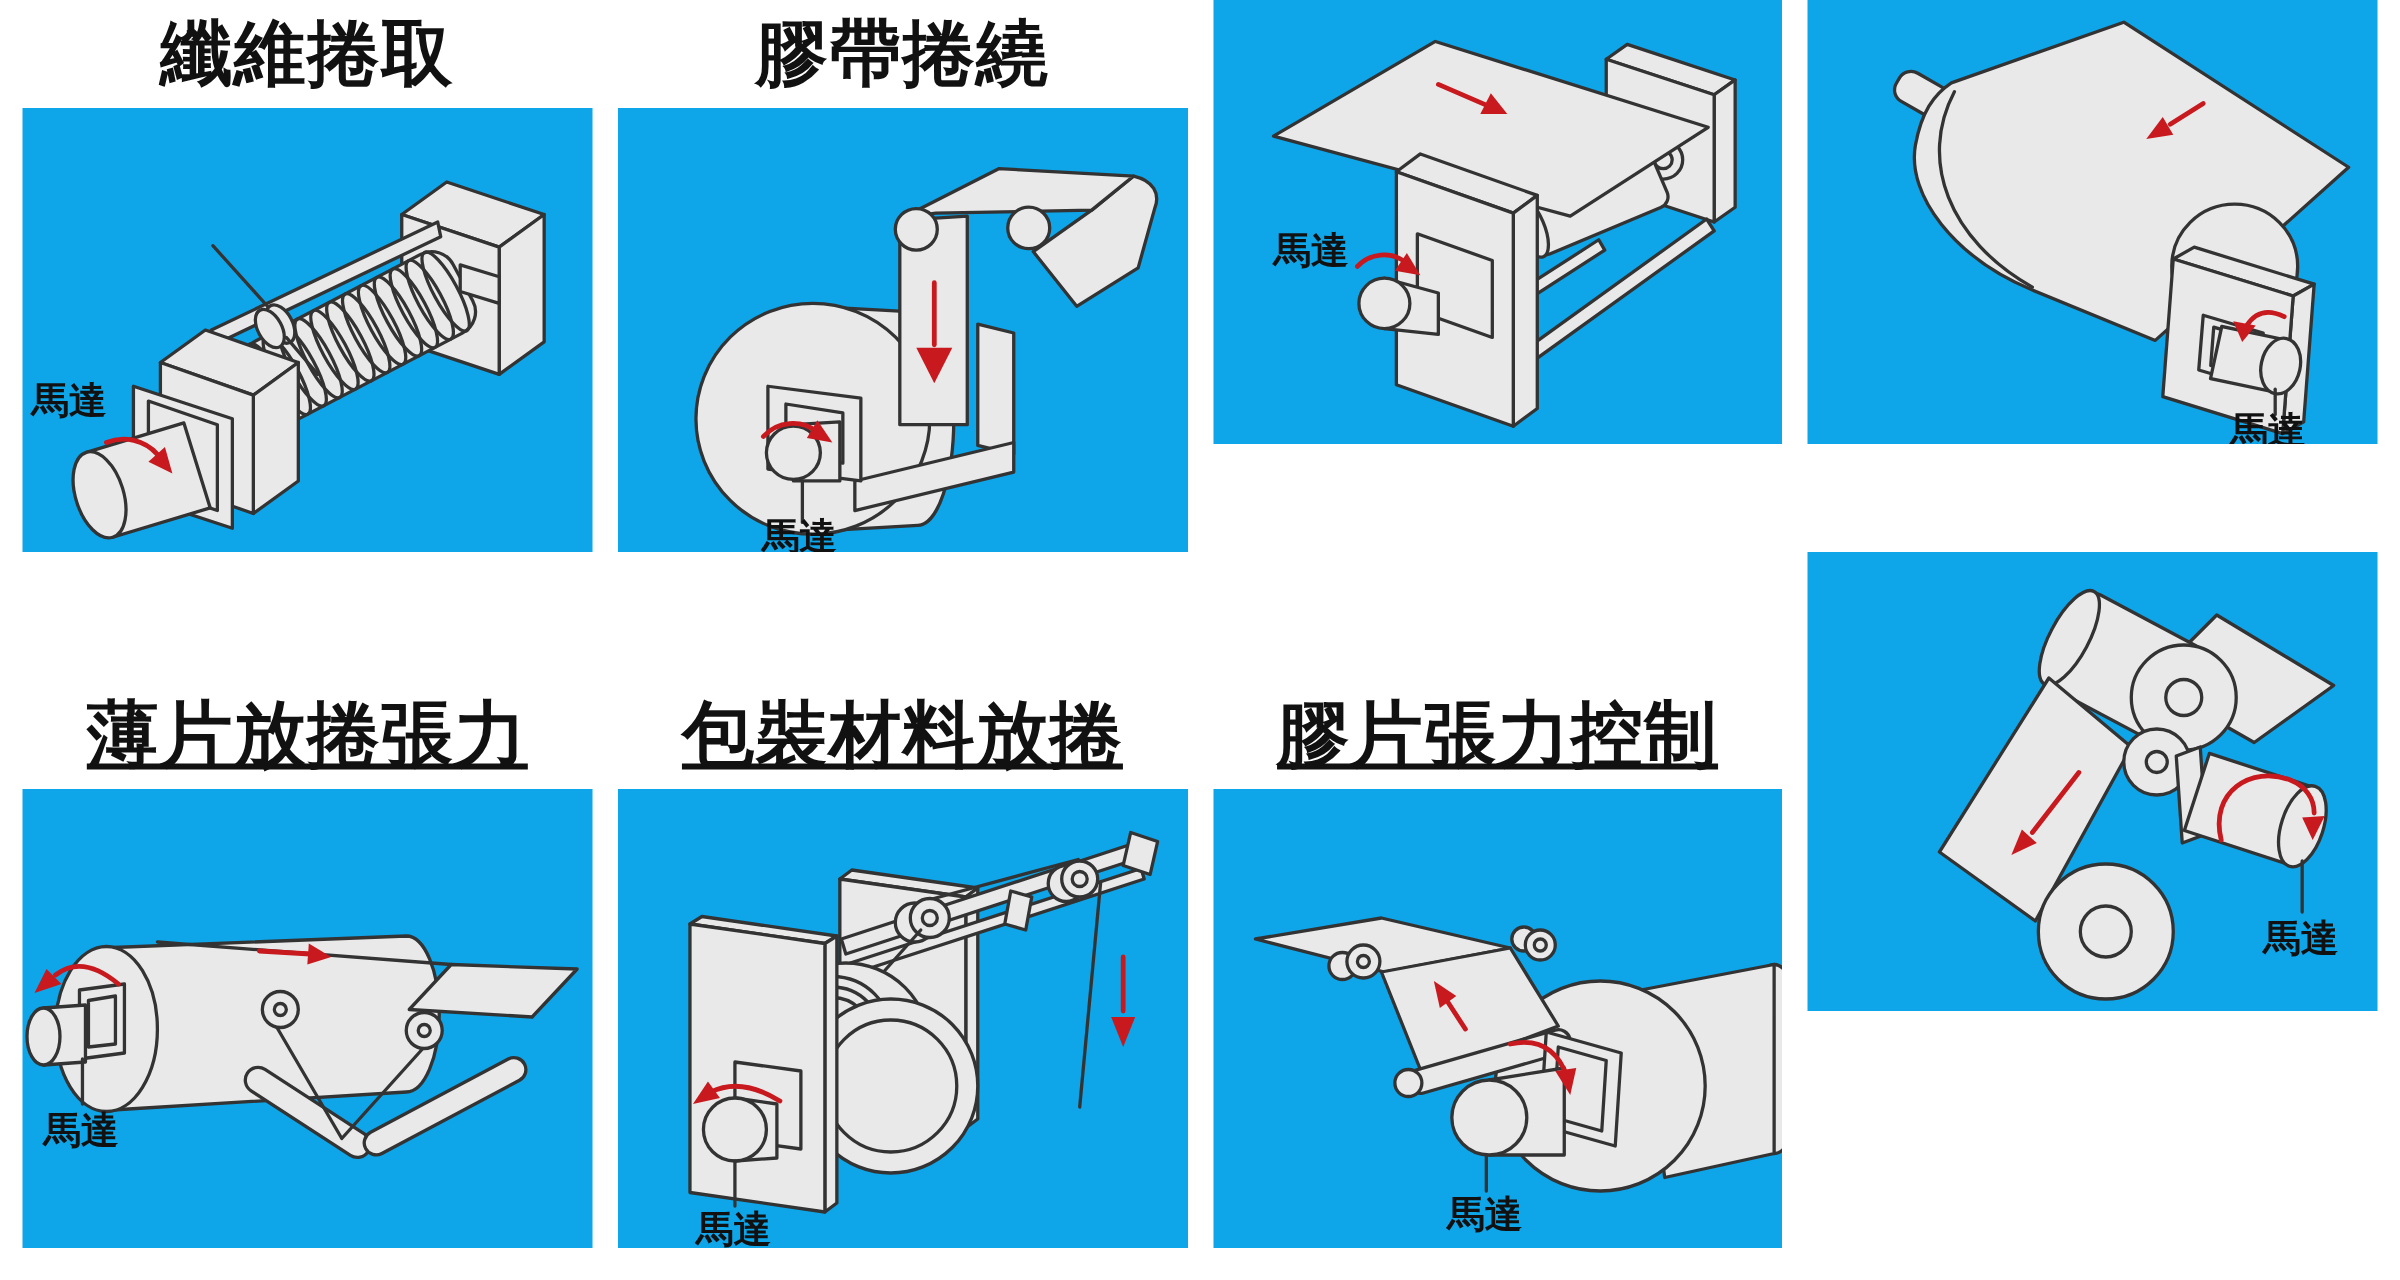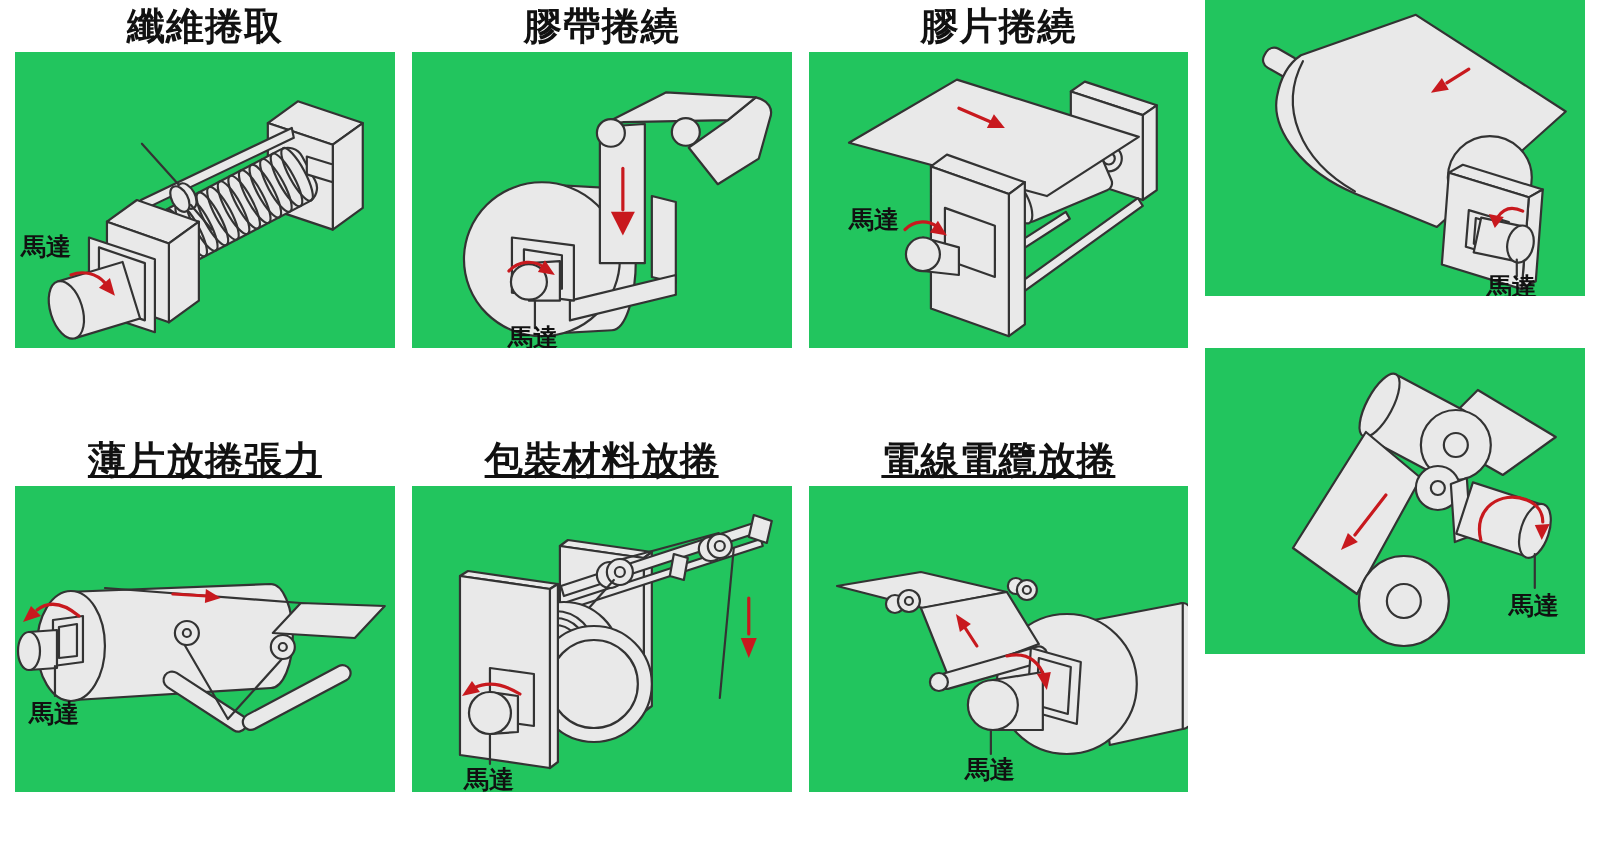--- a/index.html
+++ b/index.html
@@ -1,22 +1,22 @@
 <!DOCTYPE html>
 <html><head>
 <meta charset="utf-8">
 <style>
   html,body{margin:0;padding:0;background:#ffffff;}
   body{width:1600px;height:853px;overflow:hidden;font-family:"Liberation Sans",sans-serif;}
   .grid{display:grid;grid-template-columns:repeat(4,1fr);column-gap:17px;padding:0 15px;}
   .cell{display:flex;flex-direction:column;}
-  .title{height:52px;display:flex;align-items:center;justify-content:center;
-         font-size:38px;font-weight:700;color:#111111;letter-spacing:1px;}
+  .title{height:72px;display:flex;align-items:center;justify-content:center;
+         font-size:48px;font-weight:700;color:#111111;letter-spacing:1px;}
   .row2 .title{margin-top:86px;text-decoration:underline;}
-  .panel{background:#22c55e;height:296px;}
+  .panel{background:#0ea5e9;height:296px;}
   .row2 .panel{height:306px;}
   .panel svg{display:block;width:100%;height:100%;}
   
   .ln{fill:none;stroke:#333333;stroke-width:2.2;stroke-linecap:round;stroke-linejoin:round;}
   .fl{fill:#e9e9e9;stroke:#333333;stroke-width:2.2;stroke-linejoin:round;}
   .red{fill:none;stroke:#c8191e;stroke-width:3.2;stroke-linecap:round;}
   .redf{fill:#c8191e;stroke:none;}
   .lbl{font-family:"Liberation Sans",sans-serif;font-size:25px;font-weight:700;fill:#111111;}
 </style>
 </head>
@@ -107,21 +107,20 @@
           <path class="red" d="M97,222 A26,26 0 0 1 133,219"></path>
           <polygon class="redf" points="143,226 126,223 133,211"></polygon>
         </g>
         <line class="ln" x1="123" y1="252" x2="123" y2="280"></line>
         <text class="lbl" x="96" y="298">馬達</text>
       </svg>
     </div>
   </div>
 
   <div class="cell">
-    <div class="title">膠片捲繞</div>
     <div class="panel">
       <svg viewBox="0 0 380 300" preserveAspectRatio="none">
         <g>
           <path class="fl" d="M262,40 L276,30 L348,54 L334,64 Z"></path>
           <path class="fl" d="M334,64 L348,54 L348,140 L334,150 Z"></path>
           <path class="fl" d="M262,40 L334,64 L334,150 L262,126 Z"></path>
           <circle class="fl" cx="300" cy="108" r="13"></circle>
           <circle class="ln" cx="300" cy="108" r="6"></circle>
         </g>
         <g transform="rotate(-23 252 136)">
@@ -288,21 +287,21 @@
           <path class="red" d="M108,208 Q82,192 62,202"></path>
           <polygon class="redf" points="50,210 60,195 68,206"></polygon>
         </g>
         <line class="ln" x1="78" y1="248" x2="78" y2="278"></line>
         <text class="lbl" x="52" y="302">馬達</text>
       </svg>
     </div>
   </div>
 
   <div class="cell">
-    <div class="title">電線電纜放捲</div>
+    <div class="title">膠片張力控制</div>
     <div class="panel">
       <svg viewBox="0 0 380 306" preserveAspectRatio="none">
         <g>
           <ellipse class="fl" cx="374" cy="180" rx="20" ry="63"></ellipse>
           <path class="fl" d="M285,134 L374,117 L374,243 L301,259 Z"></path>
           <circle class="fl" cx="258" cy="198" r="70"></circle>
         </g>
         <path class="fl" d="M28,100 L112,86 L198,106 L114,122 Z"></path>
         <path class="fl" d="M112,122 L198,106 L230,158 L140,192 Z"></path>
         <g transform="rotate(-16 183 182)">

